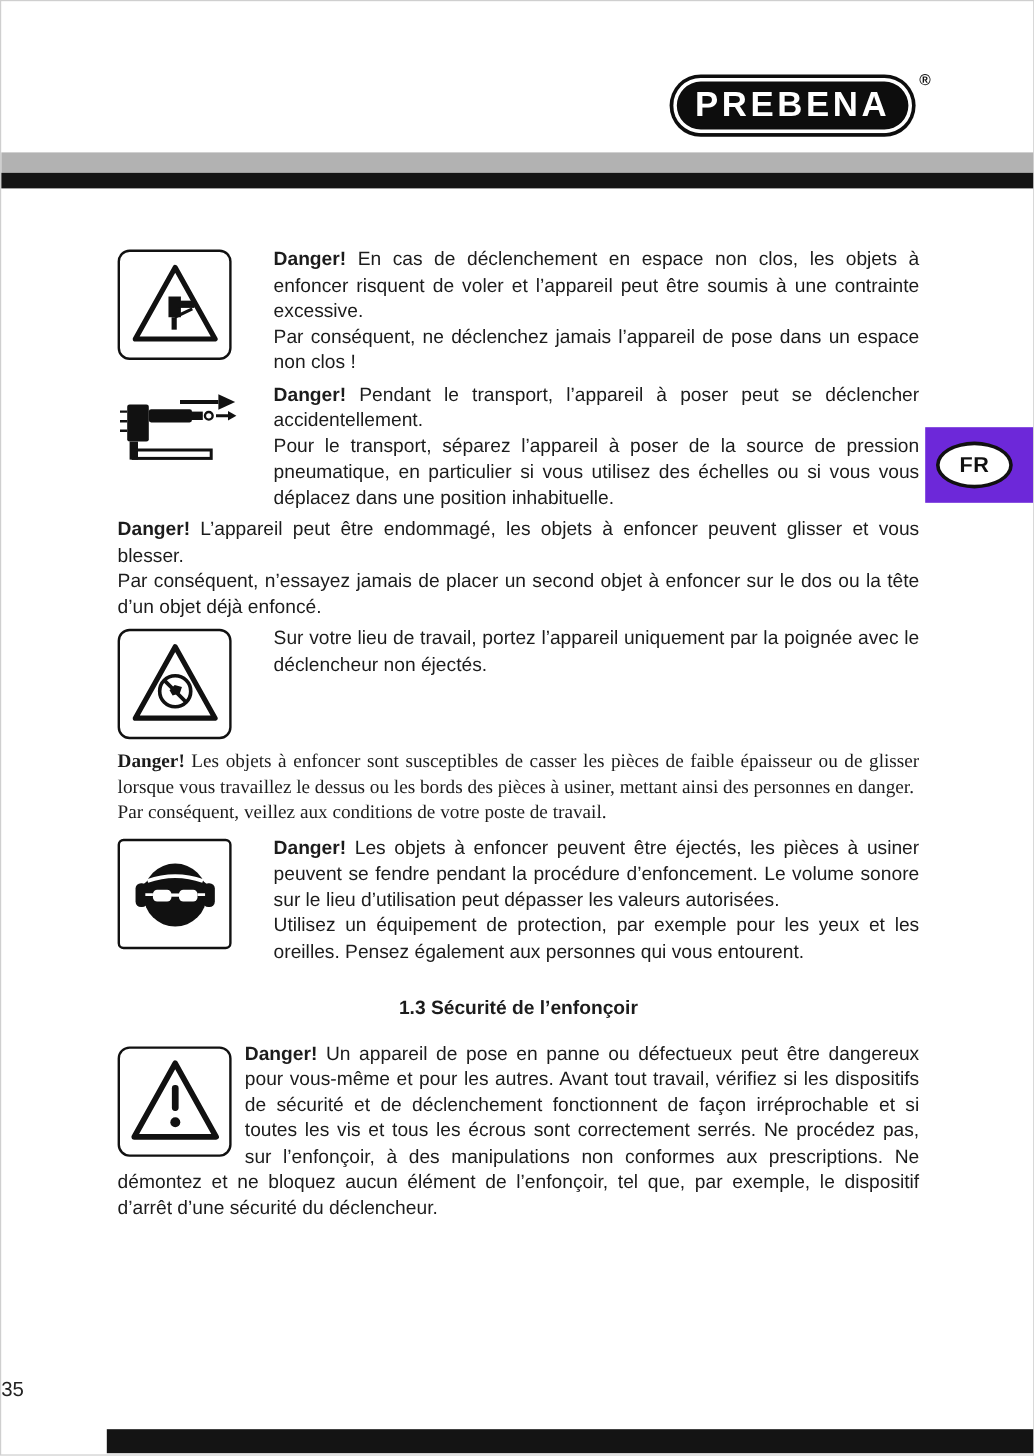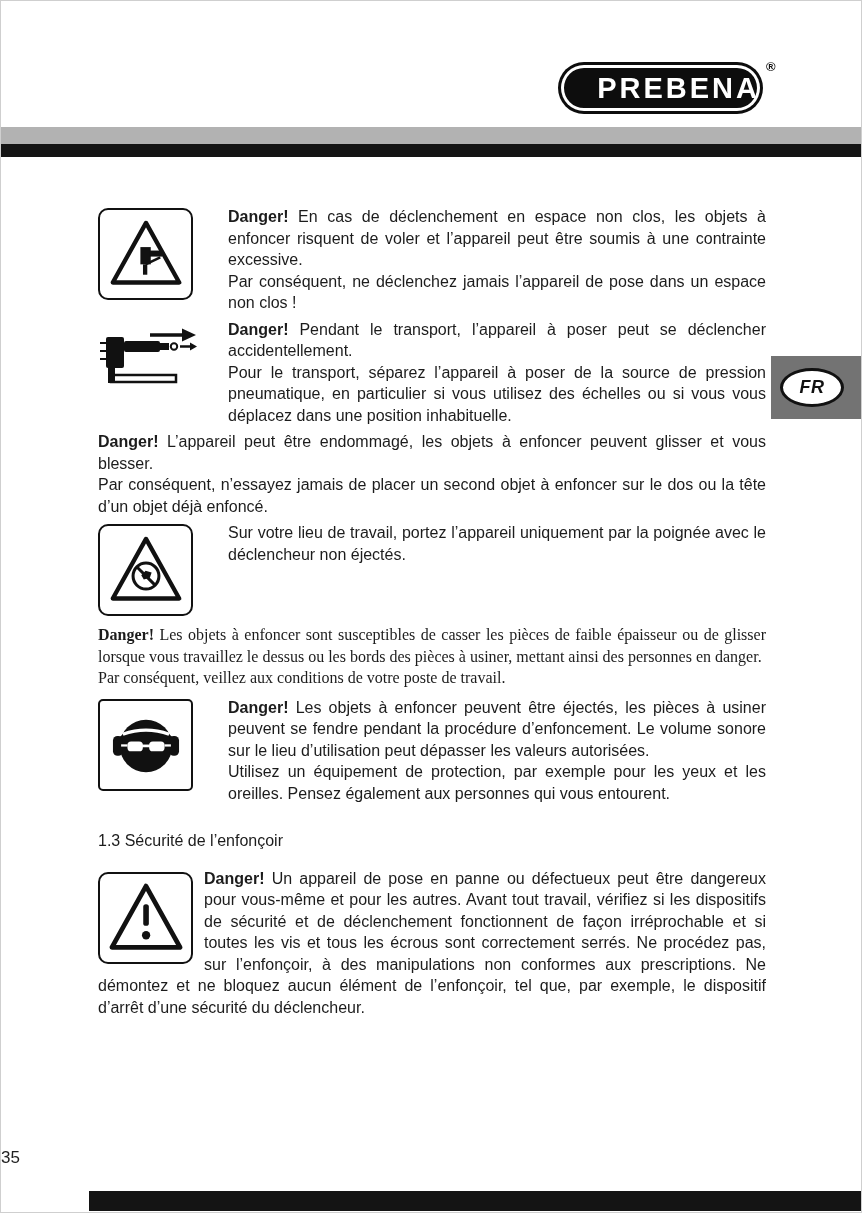--- a/index.html
+++ b/index.html
@@ -9,26 +9,26 @@
     position:relative; width:862px; height:1213px; background:#ffffff;
     border:1px solid #cfcfcf; overflow:hidden;
   }
   
   .gray-bar  { position:absolute; top:126px; left:0; width:862px; height:17px; background:#b2b2b2; }
   .black-bar { position:absolute; top:143px; left:0; width:862px; height:13px; background:#141414; }
   .logo {
     position:absolute; top:64px; left:560px; width:199px; height:46px;
     background:#0d0d0d; border-radius:28px;
     box-shadow: 0 0 0 3px #0d0d0d, inset 0 0 0 3px #ffffff;
-    display:flex; align-items:center; justify-content:flex-end;
+    display:flex; align-items:center; justify-content:center;
   }
   .logo-text { color:#ffffff; font-weight:bold; font-size:29px; letter-spacing:3px; }
   .reg { position:absolute; top:58px; left:765px; font-size:13px; font-weight:bold; color:#111; }
   
-  .fr-tab { position:absolute; top:355px; right:0; width:90px; height:63px; background:#737373;font-style:italic; }
+  .fr-tab { position:absolute; top:355px; right:0; width:90px; height:63px; background:#6d28d9; }
   .fr-oval {
     position:absolute; top:12px; left:9px; width:64px; height:39px;
     background:#fff; border:3px solid #111; border-radius:50%;
     display:flex; align-items:center; justify-content:center;
     font-weight:bold; font-size:18px; color:#111; letter-spacing:0.5px;
   }
   
   .content {
     position:absolute; top:205px; left:97px; width:668px;
     color:#1c1c1c; font-size:16px; line-height:21.5px; text-align:justify;
@@ -38,21 +38,21 @@
   .icon-col { flex:0 0 106px; }
   .icon-box {
     width:95px; height:92px; border:2.5px solid #111; border-radius:10px;
     display:flex; align-items:center; justify-content:center; background:#fff; margin-top:2px;
   }
   .icon-box.thin { border-width:2px; border-radius:5px; }
   .icon-plain { width:100px; height:78px; margin-top:4px; }
   .text-col { flex:1; min-width:0; }
   .lead { font-weight:bold; }
   p { margin:0; }
-  .heading { font-weight:normal; margin:26px 0 16px; text-align:left; }
+  .heading { font-weight:bold; margin:26px 16px 16px; text-align:center; }
   .float-block .icon-box { float:left; margin:4px 11px 8px 0; }
   .float-block::after { content:""; display:block; clear:both; }
   
   .page-number { position:absolute; top:1147px; left:0; width:862px; text-align:left; font-size:17px; color:#222; }
   .bottom-bar { position:absolute; top:1190px; left:88px; width:774px; height:20px; background:#141414; }
 </style>
 </head>
 <body>
 
 <div class="page">

